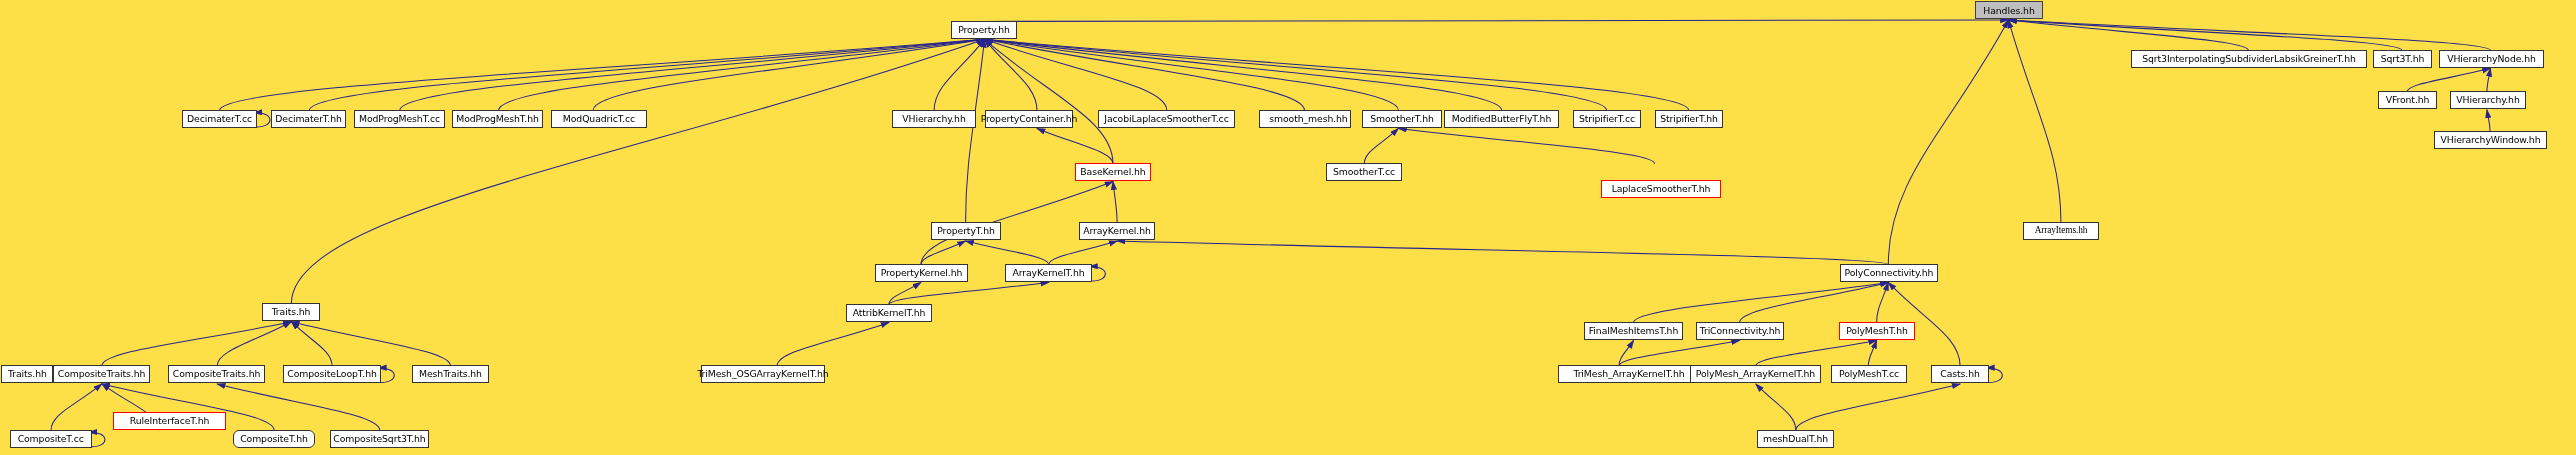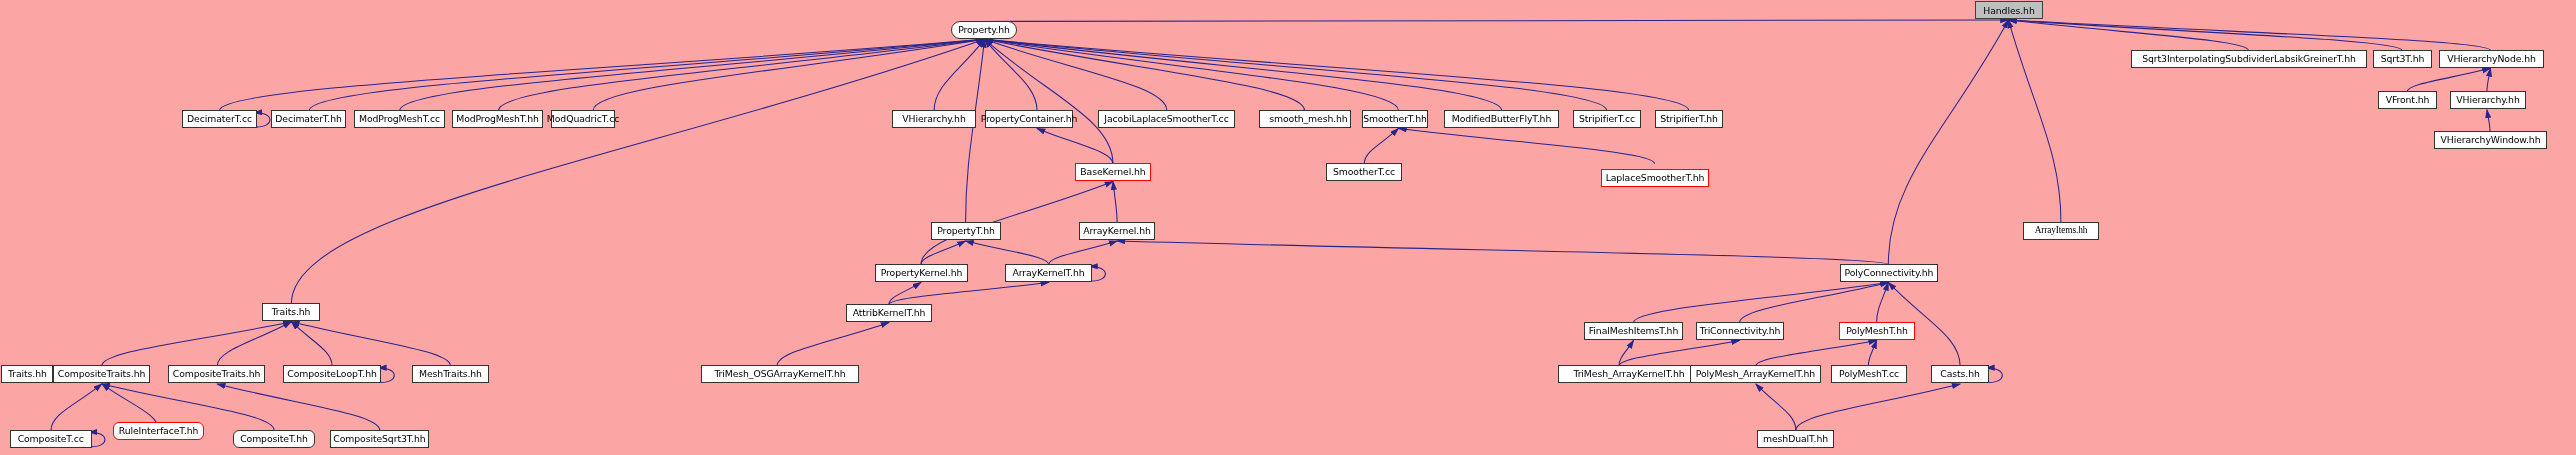--- a/index.html
+++ b/index.html
@@ -4,21 +4,21 @@
 <style>
   html, body {
     margin: 0;
     padding: 0;
     background: #ffffff;
   }
   #graph-root {
     position: relative;
     width: 2576px;
     height: 455px;
-    background: #fca5a5;
+    background: #fde047;
     font-family: "DejaVu Sans", sans-serif;
     overflow: hidden;
   }
   #edge-layer {
     position: absolute;
     left: 0;
     top: 0;
     width: 2576px;
     height: 455px;
     pointer-events: none;
@@ -123,65 +123,65 @@
         <path d="M73,623 C73,599.55 109.75,586.15 146.5,556" marker-end="url(#arw)"></path>
         <path d="M132,647 C158,647 158,625 128,626" marker-end="url(#arw)"></path>
         <path d="M229,623 C229,599.55 187.75,586.15 146.5,556" marker-end="url(#arw)"></path>
         <path d="M396,623 C396,599.55 271.25,586.15 146.5,556" marker-end="url(#arw)"></path>
         <path d="M549,623 C549,599.55 431.25,586.15 313.5,556" marker-end="url(#arw)"></path>
       </g>
   </svg>
 
   <div id="node-layer">
       <div class="node current" style="left: 1975px; top: 1.4px; width: 68px;">Handles.hh</div>
-      <div class="node thick" style="left: 951px; top: 21px; width: 66px; border-radius: 9px;">Property.hh</div>
+      <div class="node thick" style="left: 951px; top: 21px; width: 66px;">Property.hh</div>
       <div class="node thick" style="left: 2131px; top: 50px; width: 236px;">Sqrt3InterpolatingSubdividerLabsikGreinerT.hh</div>
       <div class="node thick" style="left: 2373px; top: 50px; width: 59px;">Sqrt3T.hh</div>
       <div class="node thick" style="left: 2439px; top: 50px; width: 105px;">VHierarchyNode.hh</div>
       <div class="node thick" style="left: 182px; top: 110px; width: 75px;">DecimaterT.cc</div>
       <div class="node thick" style="left: 271px; top: 110px; width: 75px;">DecimaterT.hh</div>
       <div class="node thick" style="left: 354px; top: 110px; width: 91px;">ModProgMeshT.cc</div>
       <div class="node thick" style="left: 452px; top: 110px; width: 91px;">ModProgMeshT.hh</div>
-      <div class="node thick" style="left: 551px; top: 110px; width: 64px;">ModQuadricT.cc</div>
+      <div class="node thick" style="left: 551px; top: 110px; width: 96px;">ModQuadricT.cc</div>
       <div class="node thick" style="left: 892px; top: 110px; width: 84px;">VHierarchy.hh</div>
       <div class="node thick" style="left: 985px; top: 110px; width: 88px;">PropertyContainer.hh</div>
       <div class="node thick" style="left: 1098px; top: 110px; width: 137px;">JacobiLaplaceSmootherT.cc</div>
       <div class="node thick" style="left: 1259px; top: 110px; width: 92px; padding-left: 11px;">smooth_mesh.hh</div>
-      <div class="node thick" style="left: 1362px; top: 110px; width: 66px;">SmootherT.hh</div>
+      <div class="node thick" style="left: 1362px; top: 110px; width: 80px;">SmootherT.hh</div>
       <div class="node thick" style="left: 1444px; top: 110px; width: 115px;">ModifiedButterFlyT.hh</div>
       <div class="node thick" style="left: 1573px; top: 110px; width: 68px;">StripifierT.cc</div>
       <div class="node thick" style="left: 1655px; top: 110px; width: 68px;">StripifierT.hh</div>
       <div class="node thick" style="left: 2378px; top: 91px; width: 59px;">VFront.hh</div>
       <div class="node thick" style="left: 2450px; top: 91px; width: 76px;">VHierarchy.hh</div>
       <div class="node red" style="left: 1075px; top: 163px; width: 76px;">BaseKernel.hh</div>
       <div class="node thick" style="left: 1326px; top: 163px; width: 76px;">SmootherT.cc</div>
-      <div class="node red" style="left: 1601px; top: 169px; width: 108px;">LaplaceSmootherT.hh</div>
+      <div class="node red" style="left: 1601px; top: 180px; width: 120px;">LaplaceSmootherT.hh</div>
       <div class="node thick" style="left: 2434px; top: 131px; width: 113px;">VHierarchyWindow.hh</div>
       <div class="node thick" style="left: 931px; top: 222px; width: 70px;">PropertyT.hh</div>
       <div class="node thick" style="left: 1079px; top: 222px; width: 76px;">ArrayKernel.hh</div>
       <div class="node thick" style="left: 2023px; top: 222px; width: 76px; font-family: Liberation Serif, serif;">ArrayItems.hh</div>
       <div class="node thick" style="left: 875px; top: 264px; width: 93px;">PropertyKernel.hh</div>
       <div class="node thick" style="left: 1005px; top: 264px; width: 87px;">ArrayKernelT.hh</div>
       <div class="node thick" style="left: 1840px; top: 264px; width: 98px;">PolyConnectivity.hh</div>
       <div class="node thick" style="left: 262px; top: 303px; width: 58px;">Traits.hh</div>
       <div class="node thick" style="left: 846px; top: 304px; width: 86px;">AttribKernelT.hh</div>
       <div class="node thick" style="left: 1584px; top: 322px; width: 99px;">FinalMeshItemsT.hh</div>
       <div class="node thick" style="left: 1696px; top: 322px; width: 88px;">TriConnectivity.hh</div>
       <div class="node red" style="left: 1839px; top: 322px; width: 76px;">PolyMeshT.hh</div>
       <div class="node thick" style="left: 1.4px; top: 365px; width: 52px;">Traits.hh</div>
       <div class="node thick" style="left: 53px; top: 365px; width: 97px;">CompositeTraits.hh</div>
       <div class="node thick" style="left: 168px; top: 365px; width: 97px;">CompositeTraits.hh</div>
       <div class="node thick" style="left: 283px; top: 365px; width: 98px;">CompositeLoopT.hh</div>
       <div class="node thick" style="left: 412px; top: 365px; width: 77px;">MeshTraits.hh</div>
-      <div class="node thick" style="left: 701px; top: 365px; width: 158px;">TriMesh_OSGArrayKernelT.hh</div>
+      <div class="node thick" style="left: 701px; top: 365px; width: 124px;">TriMesh_OSGArrayKernelT.hh</div>
       <div class="node thick" style="left: 1558px; top: 365px; width: 142px;">TriMesh_ArrayKernelT.hh</div>
       <div class="node thick" style="left: 1690px; top: 365px; width: 131px;">PolyMesh_ArrayKernelT.hh</div>
       <div class="node thick" style="left: 1831px; top: 365px; width: 76px;">PolyMeshT.cc</div>
       <div class="node thick" style="left: 1931px; top: 365px; width: 58px;">Casts.hh</div>
       <div class="node thick" style="left: 9.7px; top: 430px; width: 82px; text-align: right;">CompositeT.cc</div>
-      <div class="node red" style="left: 113px; top: 422px; width: 91px; border-radius: 6px;">RuleInterfaceT.hh</div>
+      <div class="node red" style="left: 113px; top: 412px; width: 113px;">RuleInterfaceT.hh</div>
       <div class="node thick" style="left: 233px; top: 430px; width: 82px; border-radius: 6px;">CompositeT.hh</div>
       <div class="node thick" style="left: 330px; top: 430px; width: 99px;">CompositeSqrt3T.hh</div>
       <div class="node thick" style="left: 1757px; top: 430px; width: 77px;">meshDualT.hh</div>
     </div>
 
 </div>
 
 
 </body></html>

